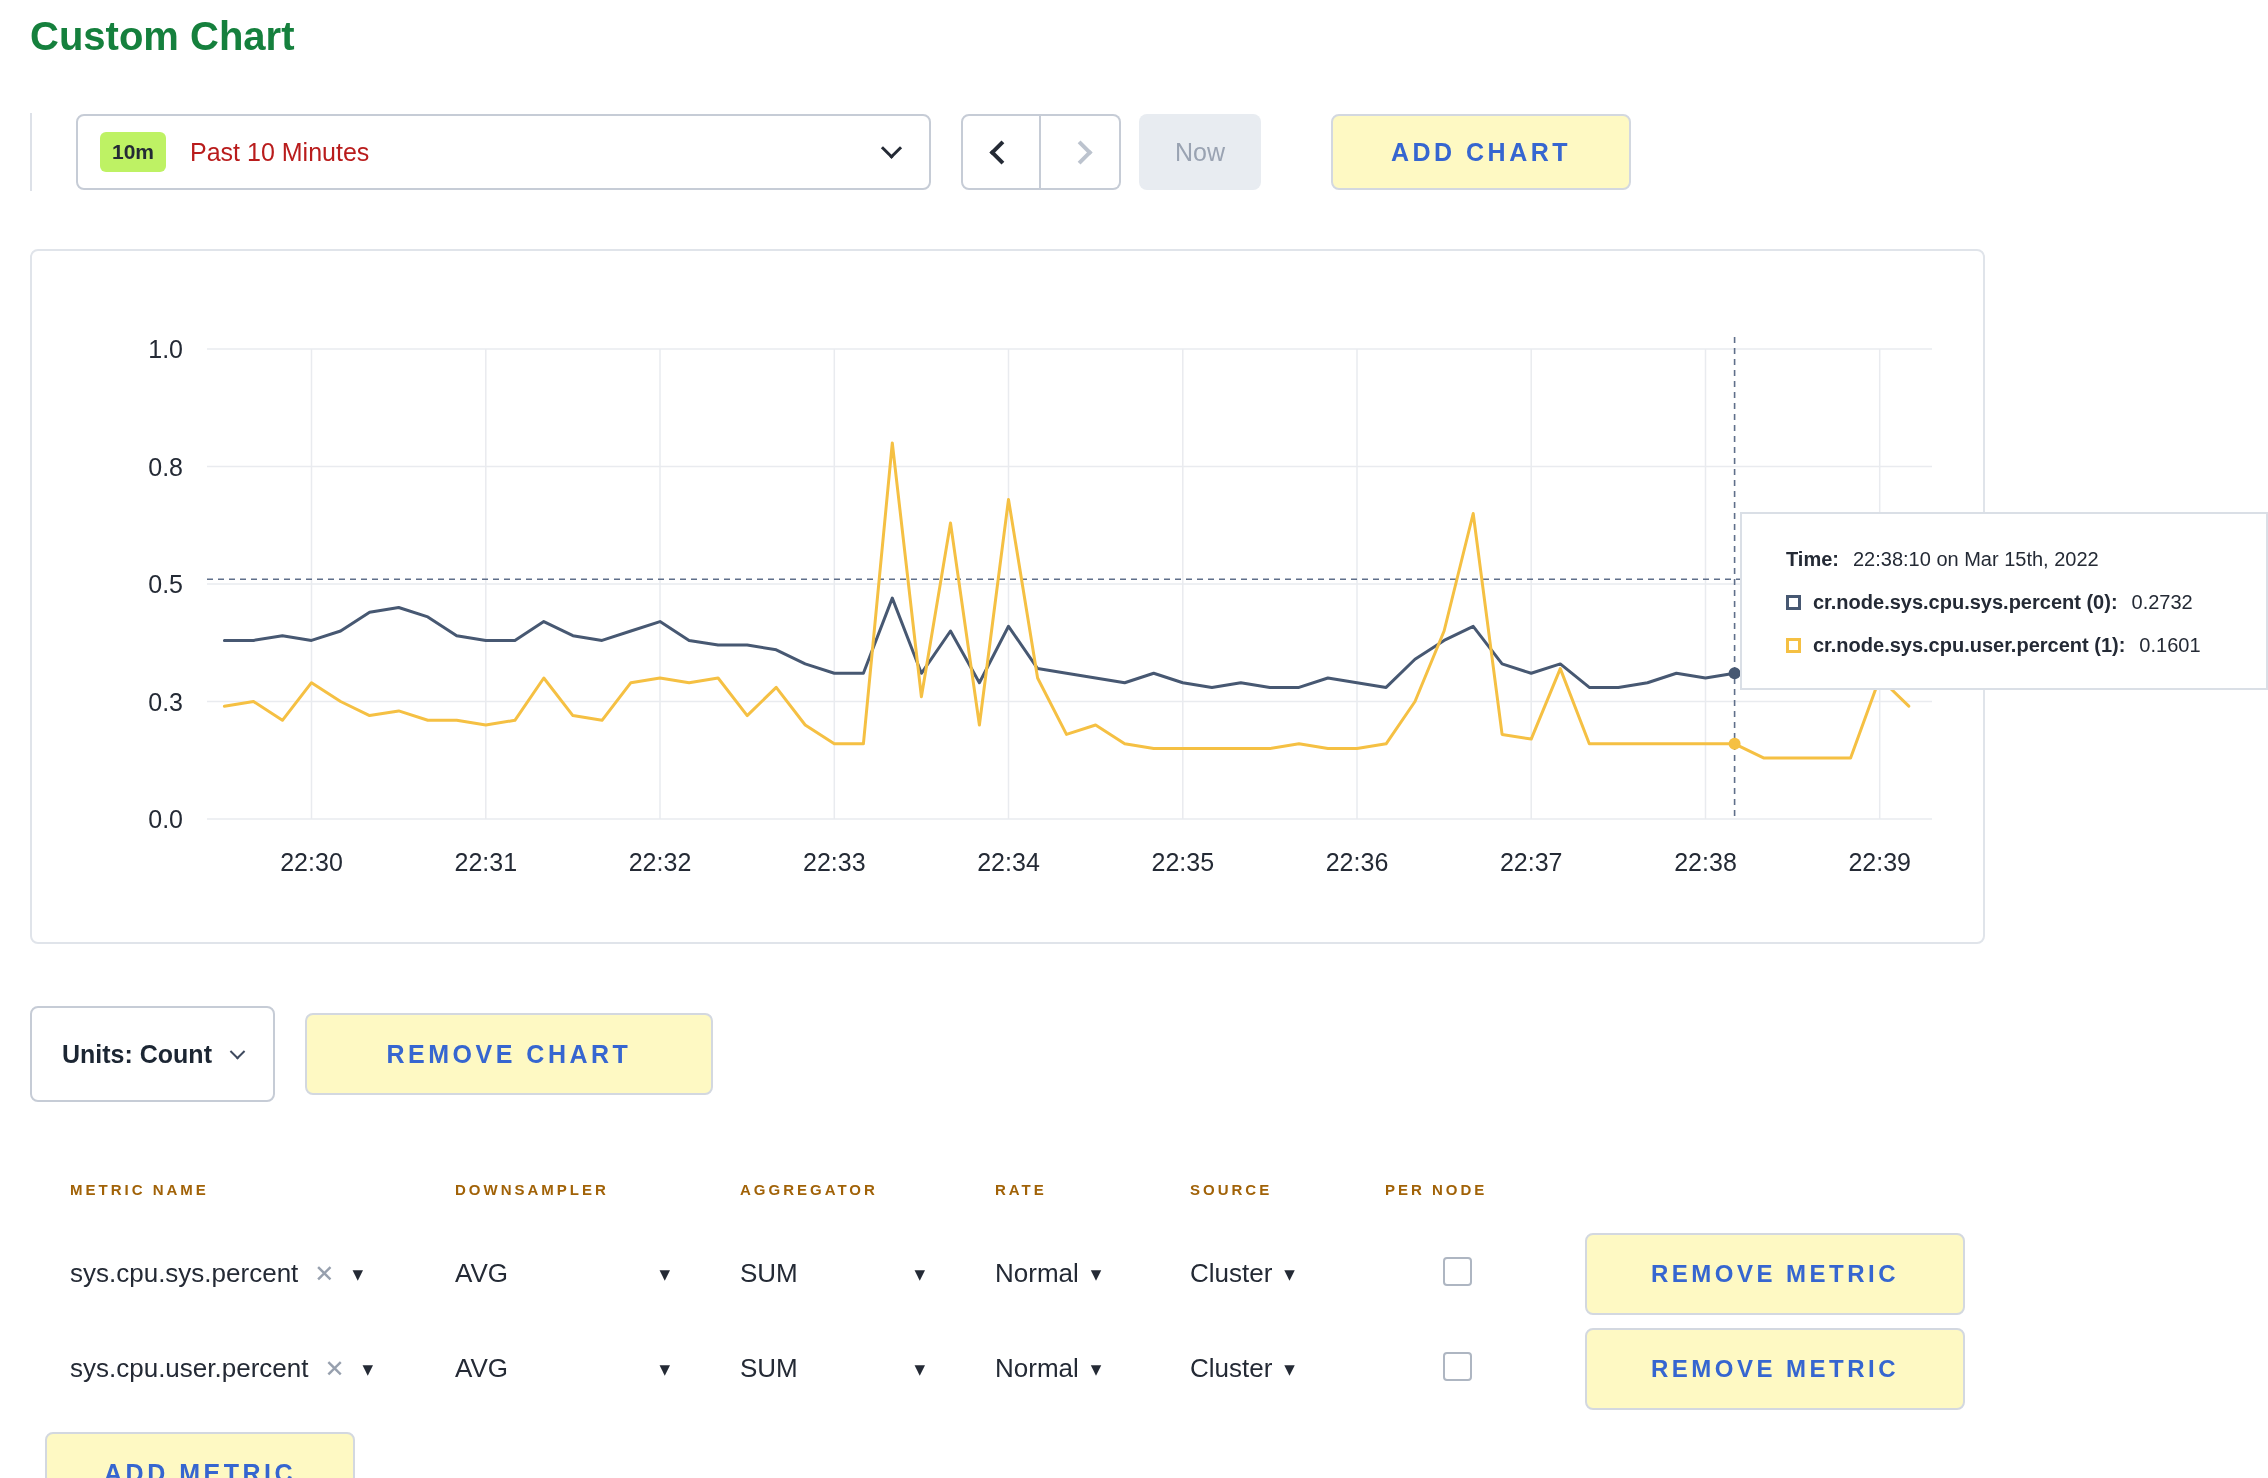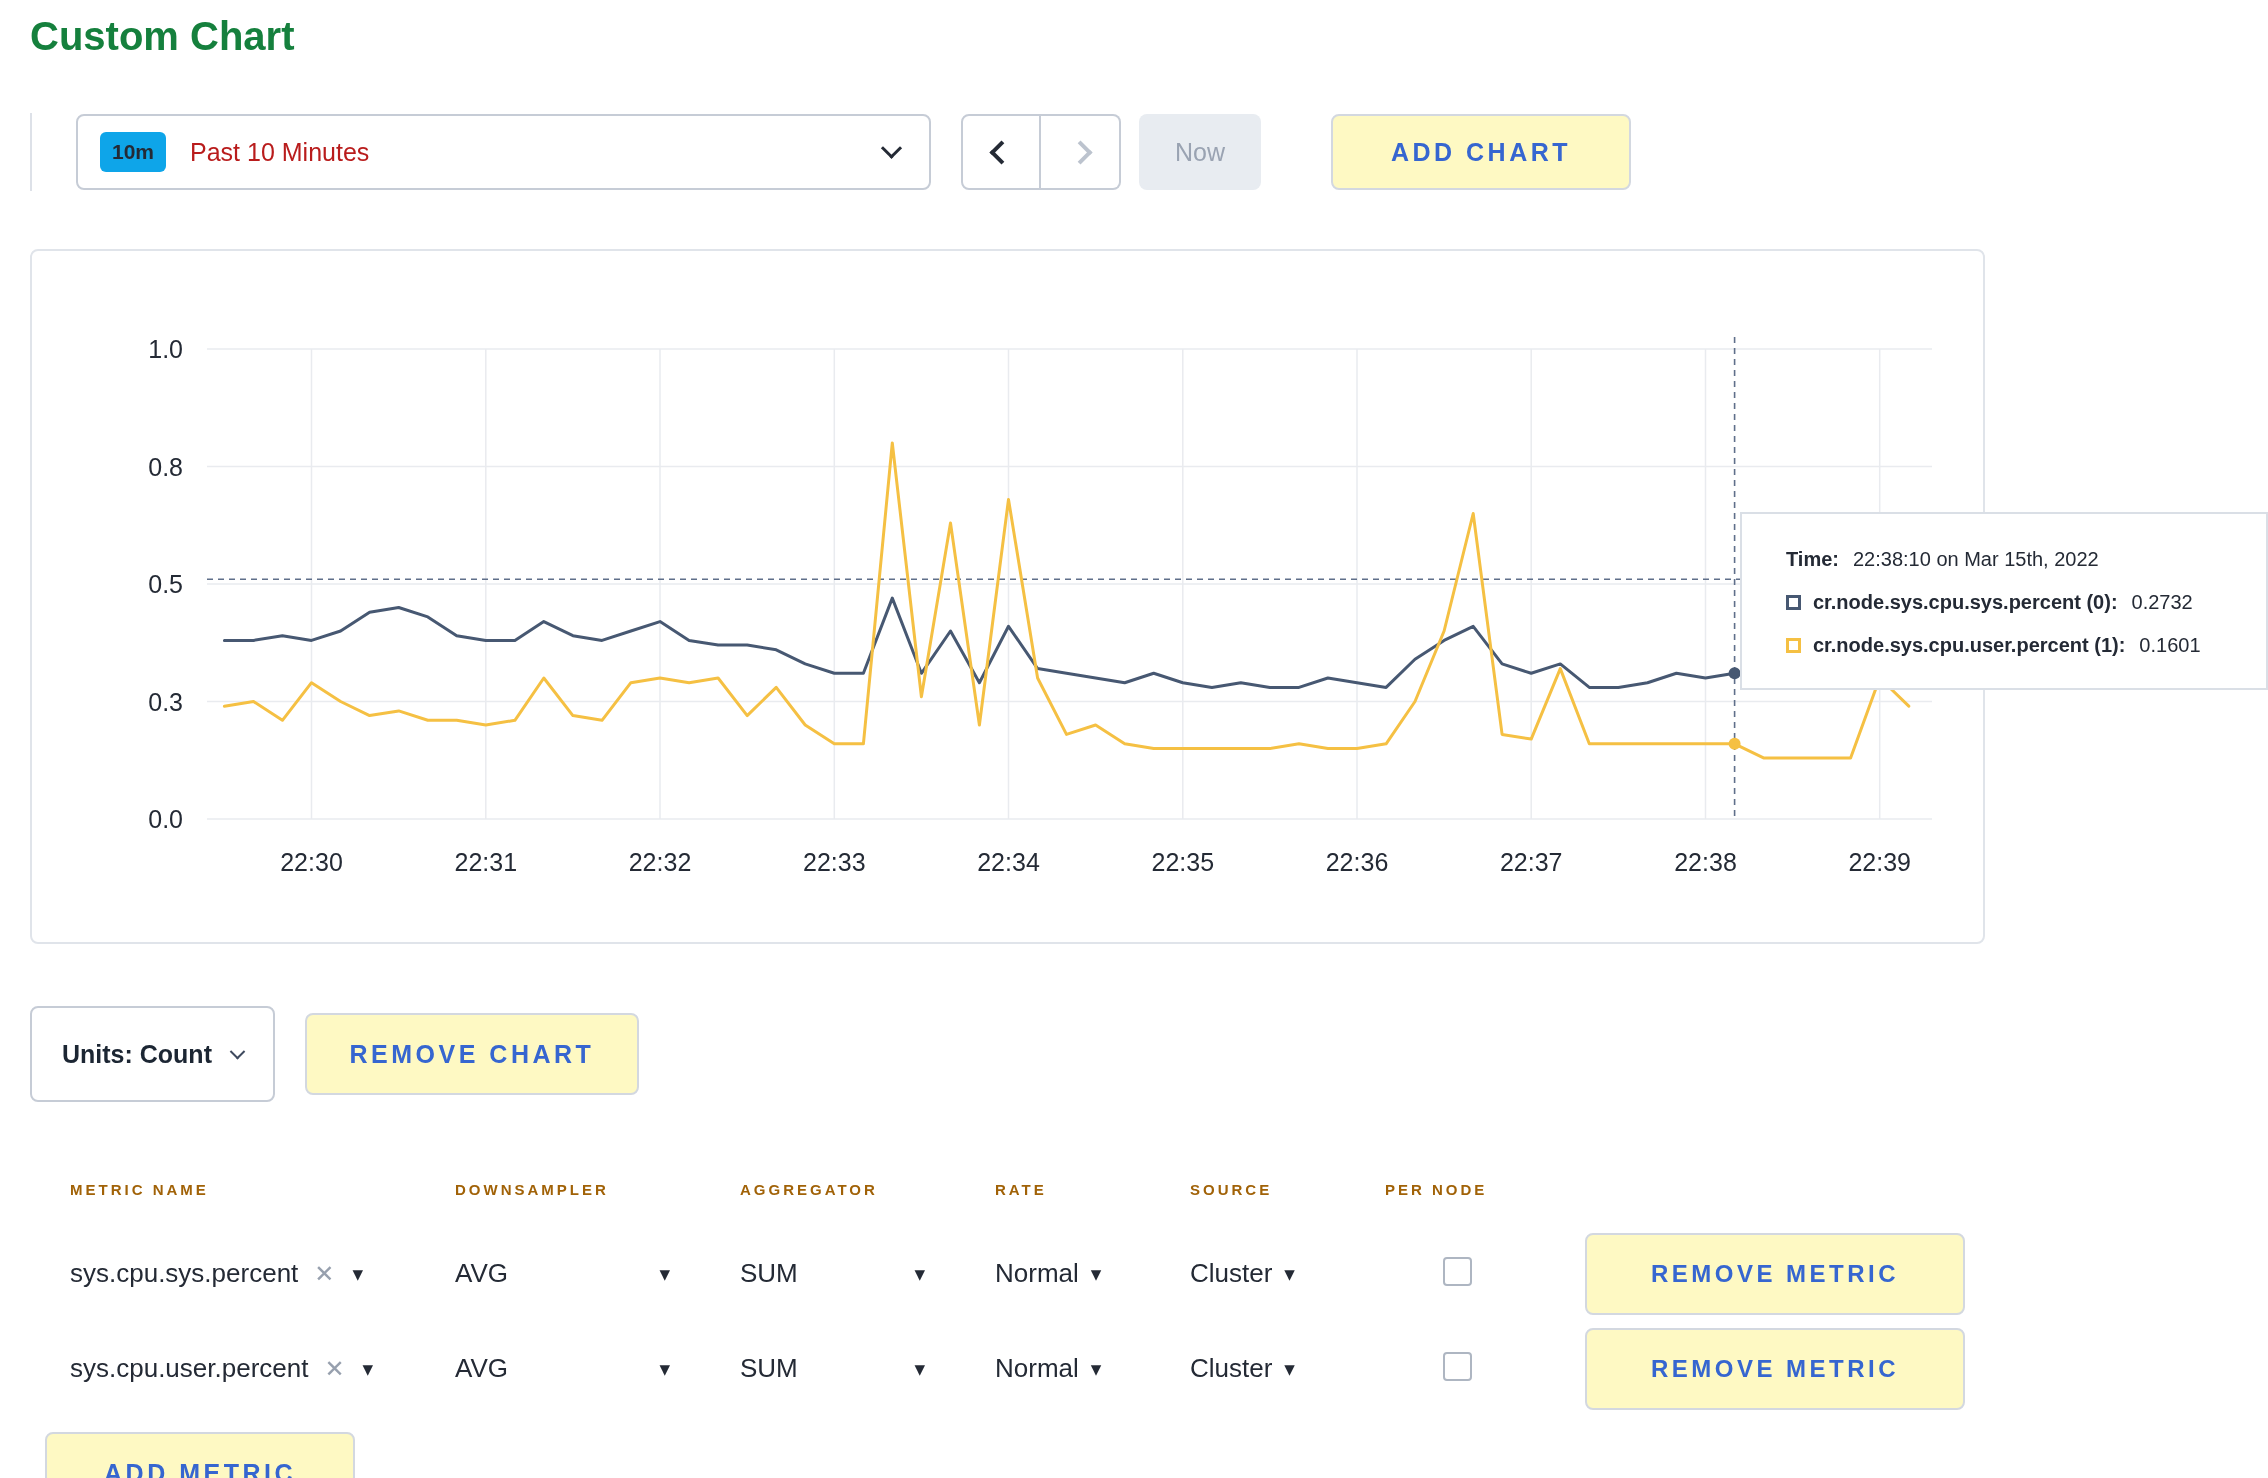--- a/index.html
+++ b/index.html
@@ -26,21 +26,21 @@
   }
   .time-select {
     width:855px; height:76px;
     border:2px solid #c6ccd6; border-radius:8px;
     background:#fff;
     display:flex; align-items:center;
     padding:0 30px 0 22px; gap:24px;
     cursor:pointer;
   }
   .badge-10m {
-    background:#0ea5e9; border-radius:6px;
+    background:#bef264; border-radius:6px;
     font-size:21px; font-weight:700; color:#242a35;
     padding:8px 12px;
   }
   .time-label { font-size:25px; color:#b91c1c; }
   .chev {
     width:15px; height:15px;
     border-right:3px solid #242a35; border-bottom:3px solid #242a35;
     transform:rotate(45deg) translate(-3px,-3px);
     margin-left:auto;
   }
@@ -102,21 +102,21 @@
     border:2px solid #c6ccd6; border-radius:8px;
     display:inline-flex; align-items:center; gap:20px;
     padding:0 30px; cursor:pointer;
     font-size:25px; font-weight:700; color:#1c2633; font-family:inherit;
   }
   .chev-sm {
     width:11px; height:11px;
     border-right:2.5px solid #3f4a5f; border-bottom:2.5px solid #3f4a5f;
     transform:rotate(45deg) translate(-2px,-2px);
   }
-  .remove-chart-btn { margin-left:30px; width:334px; height:82px; font-size:25px; }
+  .remove-chart-btn { margin-left:30px; width:408px; height:82px; font-size:25px; }
   
   .metrics-table { margin-top:50px; width:1985px; background:#fff; }
   .tbl-header, .tbl-row {
     display:grid;
     grid-template-columns:385px 285px 255px 195px 195px 200px 400px;
     align-items:center;
     padding-left:70px;
   }
   .tbl-header { height:74px; }
   .tbl-header span {

